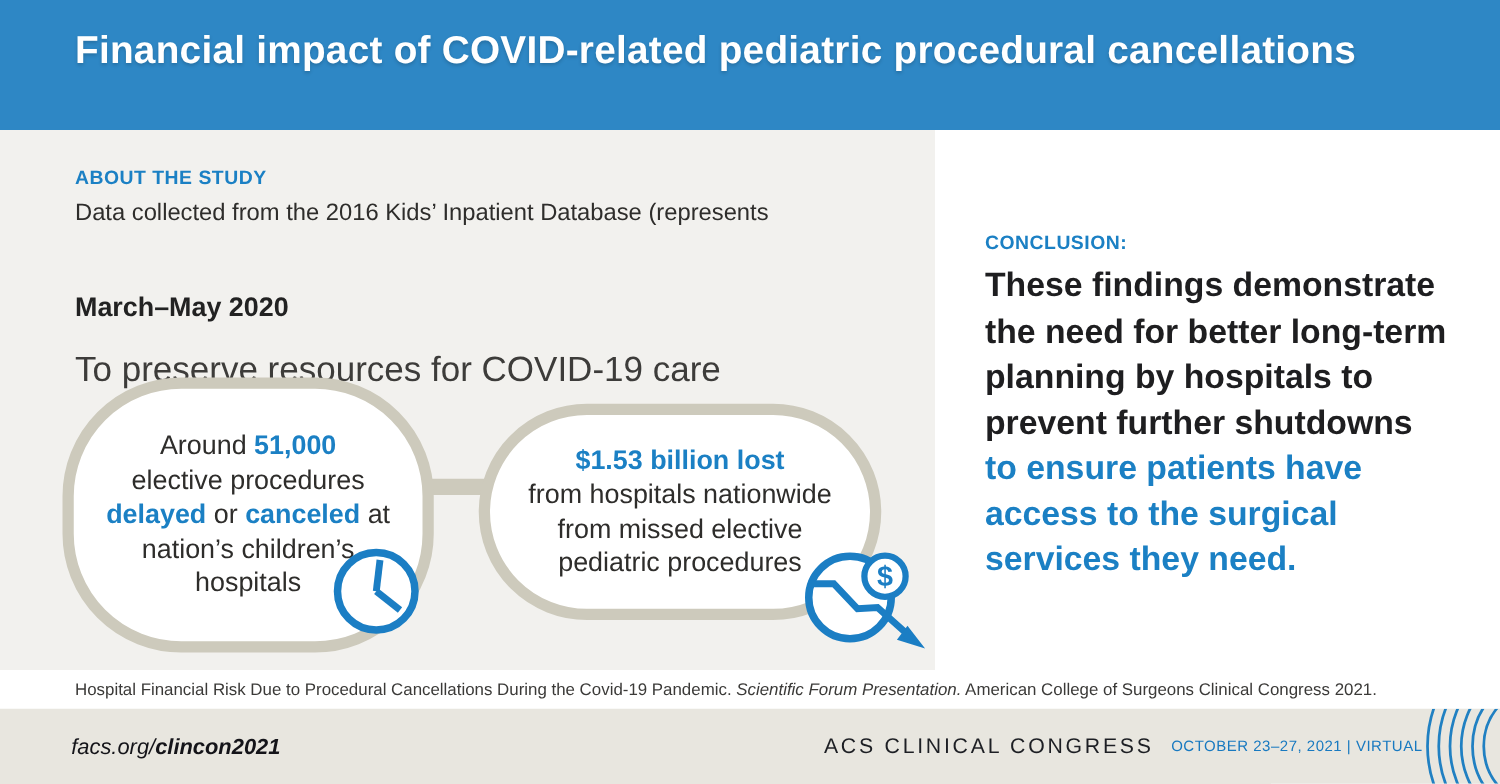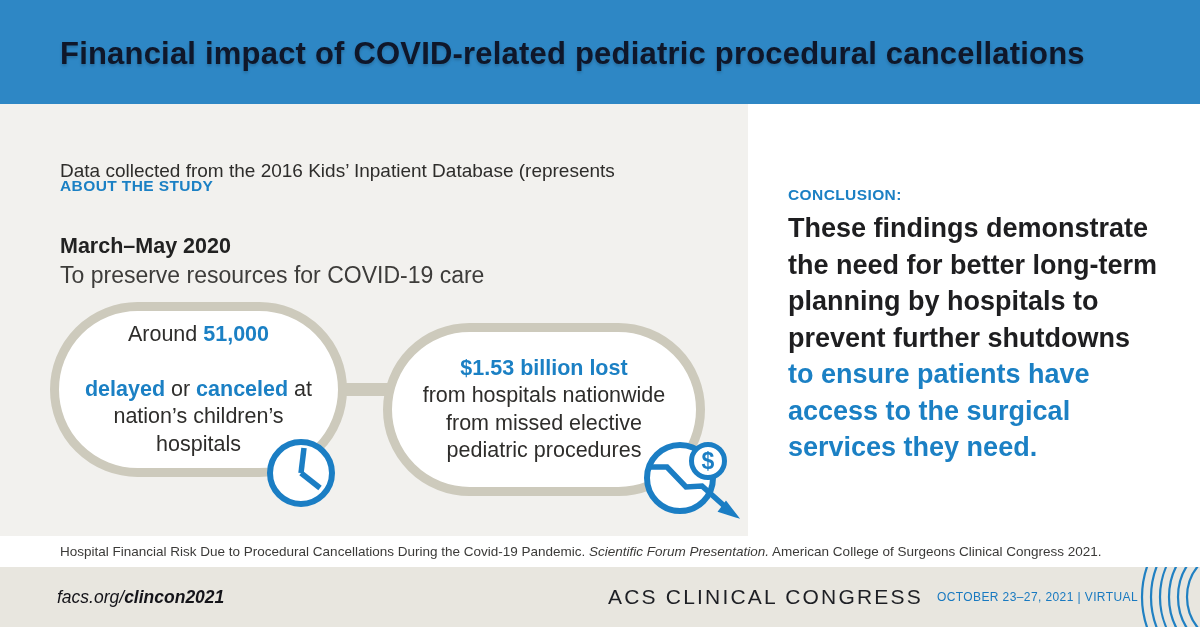--- a/index.html
+++ b/index.html
@@ -21,66 +21,66 @@
     overflow:hidden;
   }
   .stage{position:absolute;left:0;top:0;width:1200px;height:627px;}
 
   
   .header{
     position:absolute;left:0;top:0;width:1200px;height:104px;
     background:var(--header_blue);
   }
   .header h1{
-    position:absolute;left:60px;top:36px;
-    font-size:31px;font-weight:700;color:#0f172a;
+    position:absolute;left:60px;top:22px;
+    font-size:31px;font-weight:700;color:#ffffff;
     letter-spacing:.2px;white-space:nowrap;
     text-shadow:0 2px 3px rgba(0,0,0,.18);
   }
 
   
   .panel-left{
     position:absolute;left:0;top:104px;width:748px;height:432px;
     background:var(--panel_gray);
   }
   .panel-right{
     position:absolute;left:748px;top:104px;width:452px;height:432px;
     background:#ffffff;
   }
 
   .kicker{
     font-size:15.5px;font-weight:700;color:var(--accent_blue);
     letter-spacing:.4px;white-space:nowrap;
   }
-  .about-label{position:absolute;left:60px;top:134px;margin-top:43px;}
+  .about-label{position:absolute;left:60px;top:134px;}
   .about-desc{
     position:absolute;left:60px;top:156px;
     font-size:19px;line-height:30px;color:var(--text_dark);white-space:nowrap;
   }
   .period{
     position:absolute;left:60px;top:234px;
     font-size:21.5px;font-weight:700;color:#222222;white-space:nowrap;
   }
   .period-note{
-    position:absolute;left:60px;top:262px;
-    font-size:23px;color:#3d3c3a;white-space:nowrap;
+    position:absolute;left:60px;top:280px;
+    font-size:28px;color:#3d3c3a;white-space:nowrap;
   }
 
   
   .connector{
     position:absolute;left:341px;top:383px;width:50px;height:13px;
     background:var(--pill_border);z-index:1;
   }
   .pill{
     position:absolute;background:#ffffff;
     border:9px solid var(--pill_border);
     display:flex;align-items:center;justify-content:center;
     text-align:center;z-index:2;
   }
-  .pill-1{left:50px;top:302px;width:297px;height:175px;border-radius:95px;justify-content:center;}
+  .pill-1{left:50px;top:302px;width:297px;height:220px;border-radius:95px;justify-content:center;}
   .pill-2{left:383px;top:310px;width:322px;height:173px;border-radius:92px;margin-top:13px;}
   .pill .stat-text{
     font-size:21.5px;line-height:27.5px;color:var(--text_dark);white-space:nowrap;
   }
   .stat-text .accent{color:var(--accent_blue);font-weight:700;}
 
   .icon-abs{position:absolute;z-index:3;}
   .clock-wrap{left:263px;top:435px;width:76px;height:76px;}
   .chart-wrap{left:632px;top:426px;width:116px;height:104px;}
 
@@ -112,21 +112,21 @@
     position:absolute;left:57px;top:0;height:60px;line-height:60px;
     font-size:17.5px;font-style:italic;color:#141419;white-space:nowrap;
   }
   .footer-url .light{font-weight:400;}
   .footer-url .bold{font-weight:700;}
   .footer-right{
     position:absolute;right:62px;top:0;height:60px;
     display:flex;align-items:center;gap:14px;white-space:nowrap;
   }
   .congress-name{
-    font-size:21px;font-weight:400;letter-spacing:2.2px;color:#1d1f24;
+    font-size:17px;font-weight:400;letter-spacing:2.2px;color:#1d1f24;
   }
   .congress-date{
     font-size:12px;font-weight:400;letter-spacing:.4px;color:var(--footer_date_blue);
   }
   .arcs{position:absolute;right:0;top:0;}
 </style>
 </head>
 <body>
 
 <div class="stage">
@@ -140,21 +140,21 @@
   <div class="panel-right"></div>
 
   <div class="kicker about-label">ABOUT THE STUDY</div>
   <div class="about-desc"><span>Data collected from the 2016 Kids’ Inpatient Database (represents</span><br></div>
   <div class="period">March–May 2020</div>
   <div class="period-note">To preserve resources for COVID-19 care</div>
 
   <div class="connector"></div>
 
   <div class="pill pill-1">
-    <div class="stat-text"><span>Around </span><span class="accent">51,000</span><br><br><span class="accent">delayed</span><span> or </span><span class="accent">canceled</span><span> at</span><br><span>nation’s children’s</span><br><span>hospitals</span></div>
+    <div class="stat-text"><span>Around </span><span class="accent">51,000</span><br><span>elective procedures</span><br><span class="accent">delayed</span><span> or </span><span class="accent">canceled</span><span> at</span><br><span>nation’s children’s</span><br><span>hospitals</span></div>
   </div>
 
   <div class="pill pill-2">
     <div class="stat-text"><span class="accent">$1.53 billion lost</span><br><span>from hospitals nationwide</span><br><span>from missed elective</span><br><span>pediatric procedures</span></div>
   </div>
 
   <svg class="icon-abs clock-wrap" viewBox="0 0 76 76">
     <circle cx="38" cy="38" r="31" fill="#ffffff" stroke="#1b7ec4" stroke-width="6"></circle>
     <line x1="38" y1="38" x2="41" y2="13" stroke="#1b7ec4" stroke-width="5.5"></line>
     <line x1="38" y1="38" x2="57" y2="53" stroke="#1b7ec4" stroke-width="5.5"></line>

